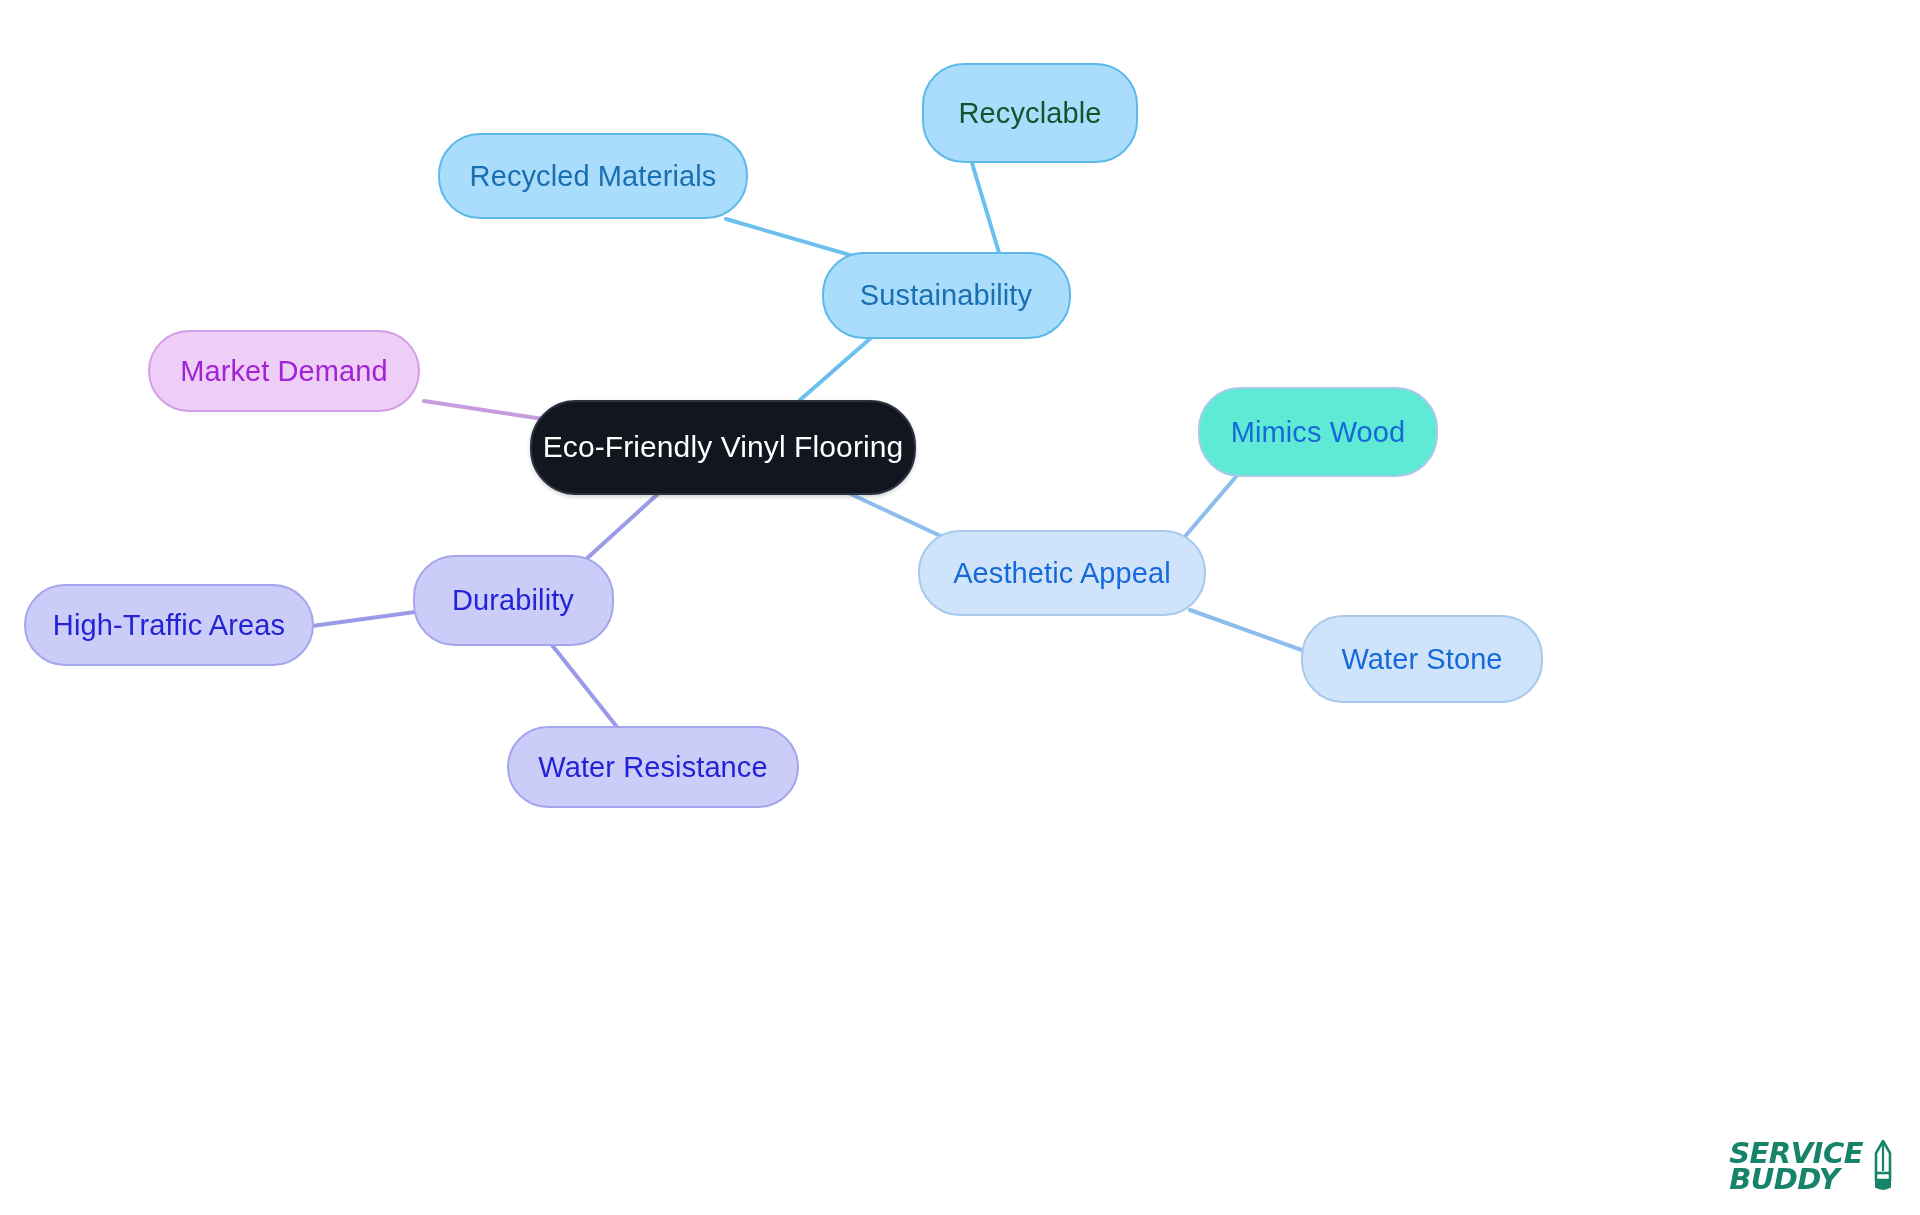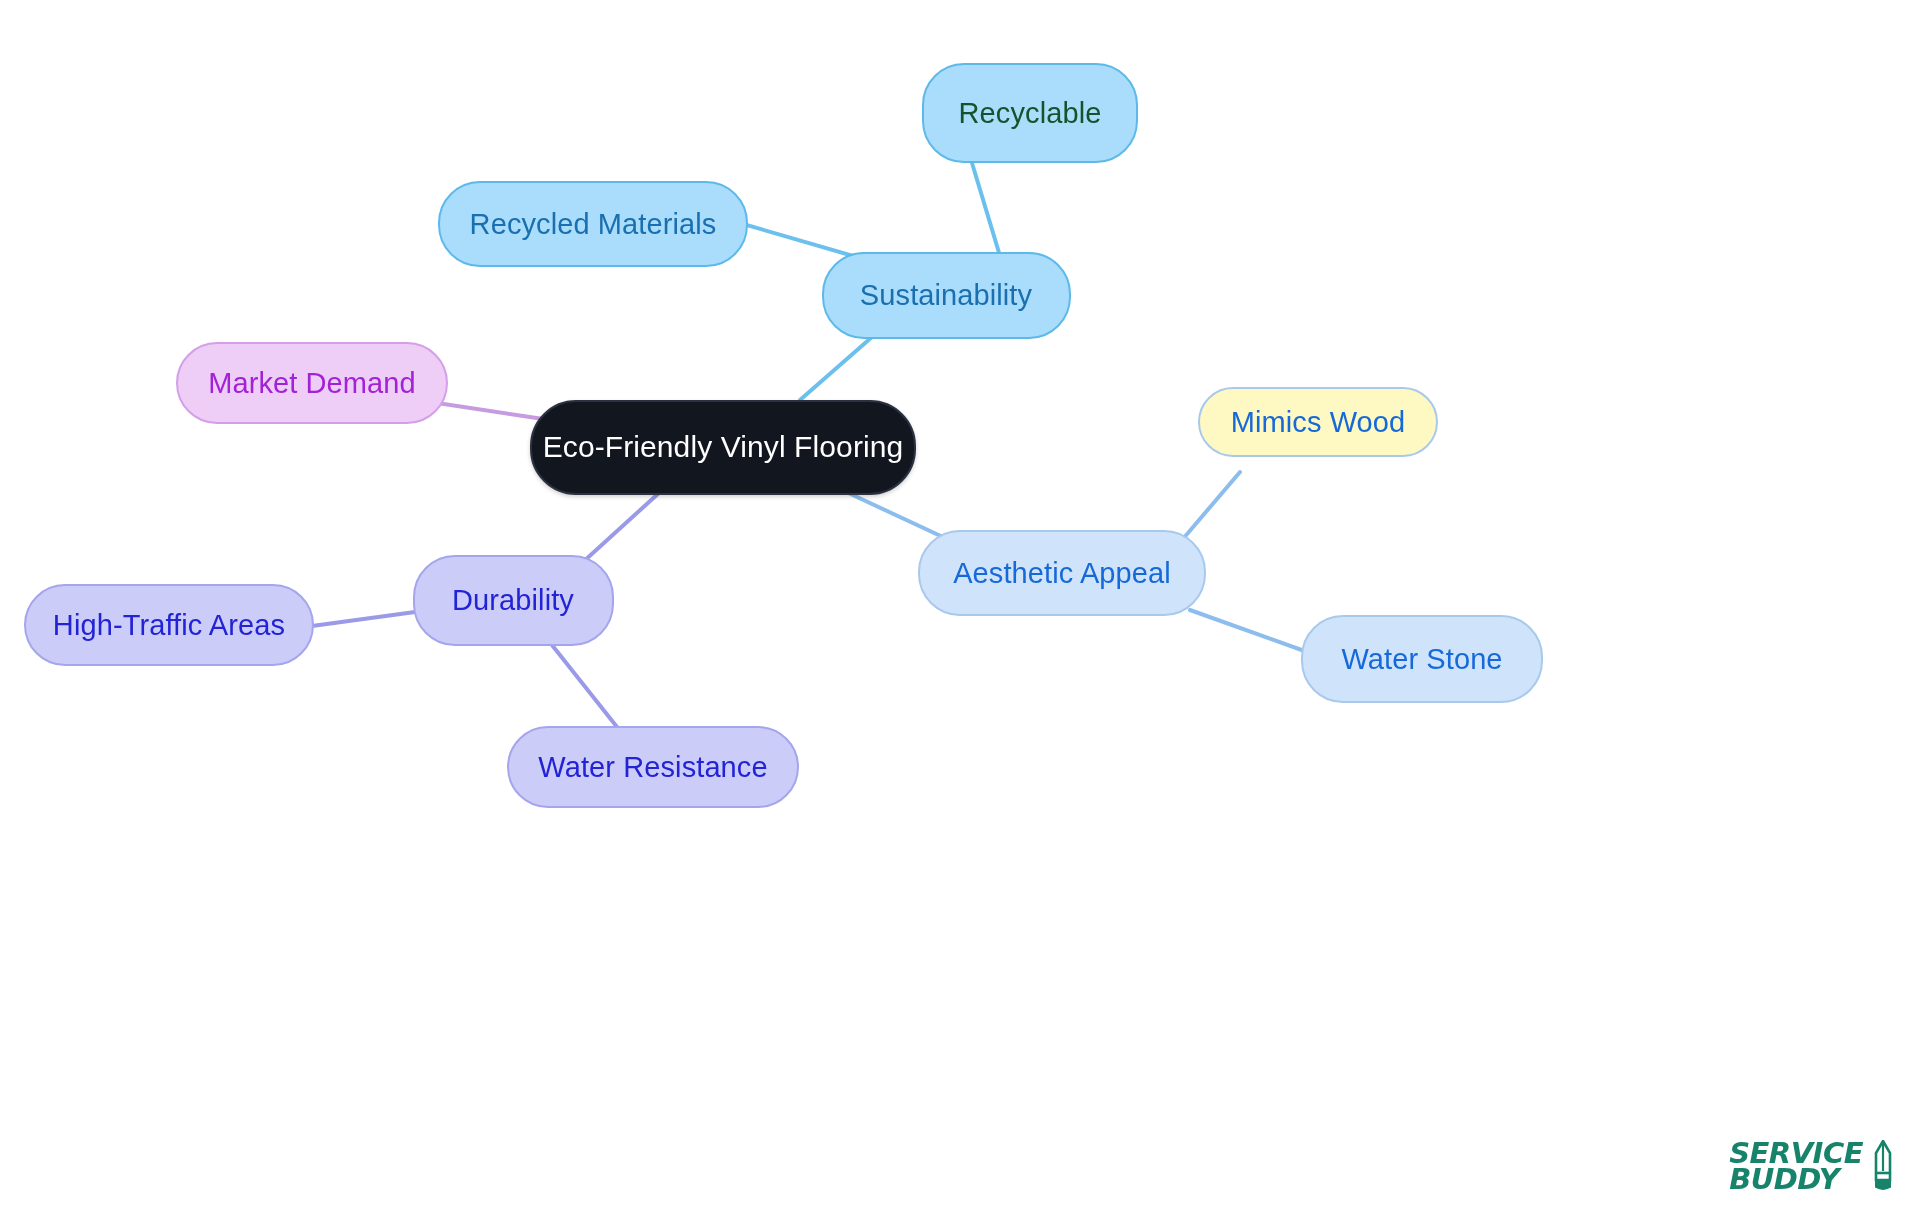--- a/index.html
+++ b/index.html
@@ -116,42 +116,42 @@
       <line x1="1190" y1="610" x2="1310" y2="653" stroke="#8dbdec" stroke-width="4" stroke-linecap="round"></line>
     </svg>
 
   <div id="node-layer">
       <div class="node node-root" style="left: 530px; top: 399.5px; width: 386px; height: 95px; background: rgb(18, 22, 31); border-color: rgb(43, 49, 64); color: rgb(255, 255, 255);">
         <span>Eco-Friendly Vinyl Flooring</span>
       </div>
       <div class="node node-sust" style="left: 821.5px; top: 251.5px; width: 249px; height: 87px; background: rgb(170, 220, 251); border-color: rgb(92, 185, 234); color: rgb(26, 111, 176);">
         <span>Sustainability</span>
       </div>
-      <div class="node node-sust" style="left: 438px; top: 133px; width: 310px; height: 86px; background: rgb(170, 220, 251); border-color: rgb(92, 185, 234); color: rgb(26, 111, 176); margin-top: 48px;">
+      <div class="node node-sust" style="left: 438px; top: 133px; width: 310px; height: 86px; background: rgb(170, 220, 251); border-color: rgb(92, 185, 234); color: rgb(26, 111, 176);">
         <span>Recycled Materials</span>
       </div>
       <div class="node node-sust" style="left: 922px; top: 63px; width: 216px; height: 100px; background: rgb(170, 220, 251); border-color: rgb(92, 185, 234); color: #14532d;">
         <span>Recyclable</span>
       </div>
-      <div class="node node-market" style="left: 176px; top: 330px; width: 272px; height: 82px; background: rgb(238, 205, 247); border-color: rgb(212, 159, 232); color: rgb(162, 34, 214); margin-top: 12px;">
+      <div class="node node-market" style="left: 148px; top: 330px; width: 272px; height: 82px; background: rgb(238, 205, 247); border-color: rgb(212, 159, 232); color: rgb(162, 34, 214);">
         <span>Market Demand</span>
       </div>
       <div class="node node-dura" style="left: 412.5px; top: 555px; width: 201px; height: 91px; background: rgb(204, 204, 248); border-color: rgb(165, 165, 237); color: rgb(35, 35, 214);">
         <span>Durability</span>
       </div>
       <div class="node node-dura" style="left: 24px; top: 584px; width: 290px; height: 82px; background: rgb(204, 204, 248); border-color: rgb(165, 165, 237); color: rgb(35, 35, 214);">
         <span>High-Traffic Areas</span>
       </div>
       <div class="node node-dura" style="left: 507px; top: 726px; width: 292px; height: 82px; background: rgb(204, 204, 248); border-color: rgb(165, 165, 237); color: rgb(35, 35, 214);">
         <span>Water Resistance</span>
       </div>
       <div class="node node-aesth" style="left: 918px; top: 530px; width: 288px; height: 86px; background: rgb(207, 228, 251); border-color: rgb(168, 201, 236); color: rgb(22, 105, 216); align-items: center;">
         <span>Aesthetic Appeal</span>
       </div>
-      <div class="node node-aesth" style="left: 1198px; top: 387px; width: 240px; height: 70px; background: #fef9c3; border-color: rgb(168, 201, 236); color: rgb(22, 105, 216);">
+      <div class="node node-aesth" style="left: 1198px; top: 387px; width: 240px; height: 90px; background: #5eead4; border-color: rgb(168, 201, 236); color: rgb(22, 105, 216);">
         <span>Mimics Wood</span>
       </div>
       <div class="node node-aesth" style="left: 1301px; top: 615px; width: 242px; height: 88px; background: rgb(207, 228, 251); border-color: rgb(168, 201, 236); color: rgb(22, 105, 216);">
         <span>Water Stone</span>
       </div>
     </div>
 
   <div id="logo">
     <div class="logo-words">
       <span>SERVICE</span>

